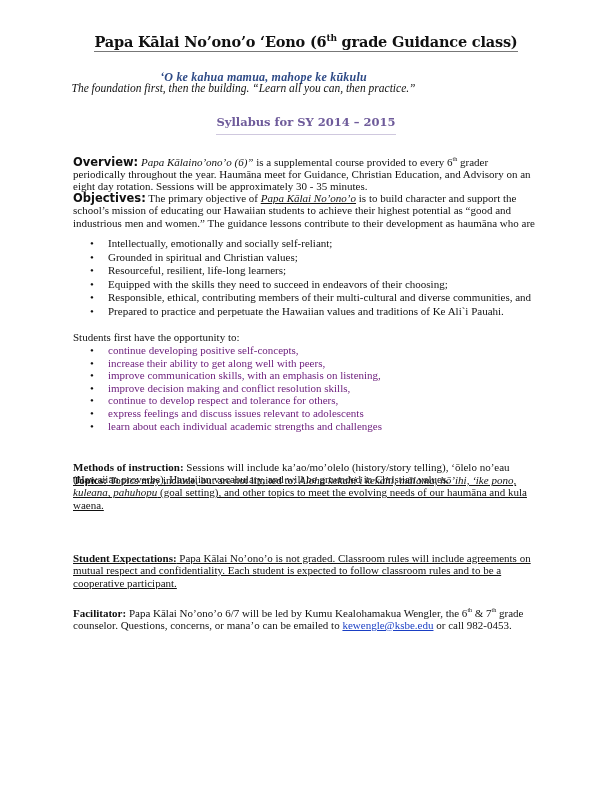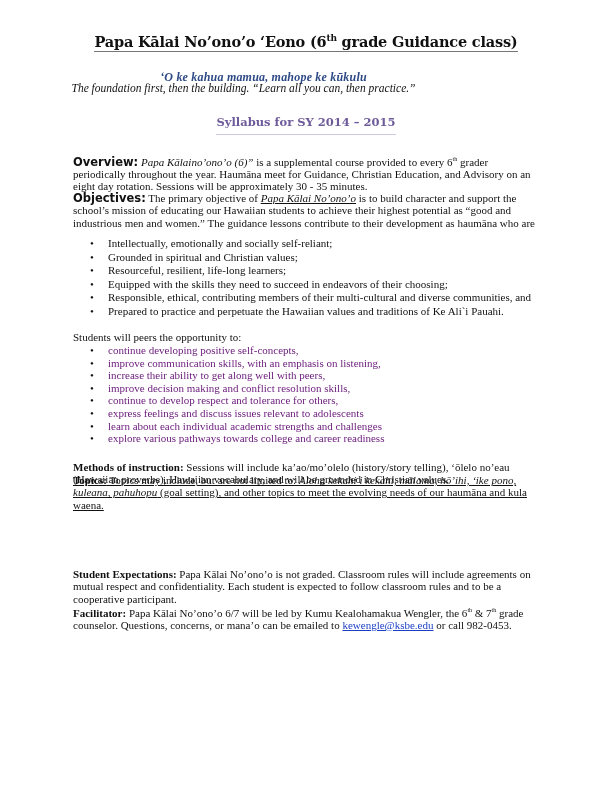--- a/index.html
+++ b/index.html
@@ -54,42 +54,41 @@
 
   <ul class="b" style="top:237px;">
     <li>Intellectually, emotionally and socially self-reliant;</li>
     <li>Grounded in spiritual and Christian values;</li>
     <li>Resourceful, resilient, life-long learners;</li>
     <li>Equipped with the skills they need to succeed in endeavors of their choosing;</li>
     <li>Responsible, ethical, contributing members of their multi-cultural and diverse communities, and</li>
     <li>Prepared to practice and perpetuate the Hawaiian values and traditions of Ke Ali`i Pauahi.</li>
   </ul>
 
-  <div class="block" style="top:331px;">Students will peers the opportunity to:</div>
+  <div class="block" style="top:331px;">Students first have the opportunity to:</div>
 
   <ul class="b purple" style="top:344px;">
     <li>continue developing positive self-concepts,</li>
+    <li>increase their ability to get along well with peers,</li>
     <li>improve communication skills, with an emphasis on listening,</li>
-    <li>increase their ability to get along well with peers,</li>
     <li>improve decision making and conflict resolution skills,</li>
     <li>continue to develop respect and tolerance for others,</li>
     <li>express feelings and discuss issues relevant to adolescents</li>
     <li>learn about each individual academic strengths and challenges</li>
-    <li>explore various pathways towards college and career readiness</li>
   </ul>
 
   <div class="block" style="top:461px;">
     <span class="lbl">Methods of instruction:</span><span>  Sessions will include ka’ao/mo’olelo (history/story telling), ‘ōlelo no’eau (Hawaiian proverbs), Hawaiian vocabulary, and will be grounded in Christian values.</span>
   </div>
 
   <div class="block" style="top:474px;text-decoration:underline;">
     <span class="lbl">Topics:</span><span> Topics may include, but are not limited to: </span><i>Aloha kekahi i kekahi, mālama, hō’ihi, ‘ike pono, kuleana, pahuhopu</i><span> (goal setting), and other topics to meet the evolving needs of our haumāna and kula waena.</span>
   </div>
 
-  <div class="block" style="top:568px;">
+  <div class="block" style="top:552px;text-decoration:underline;">
     <span class="lbl">Student Expectations:</span><span>  Papa Kālai No’ono’o is not graded.  Classroom rules will include agreements on mutual respect and confidentiality. Each student is expected to follow classroom rules and to be a cooperative participant.</span>
   </div>
 
   <div class="block" style="top:604px;">
     <span class="lbl">Facilitator:</span><span>  Papa Kālai No’ono’o 6/7 will be led by Kumu Kealohamakua Wengler, the 6</span><sup style="font-size:6px">th</sup><span> &amp; 7</span><sup style="font-size:6px">th</sup><span> grade counselor.  Questions, concerns, or mana’o can be emailed to </span><a class="mail" href="#">kewengle@ksbe.edu</a><span> or call 982-0453.</span>
   </div>
 
 </div>
 
 </body></html>

